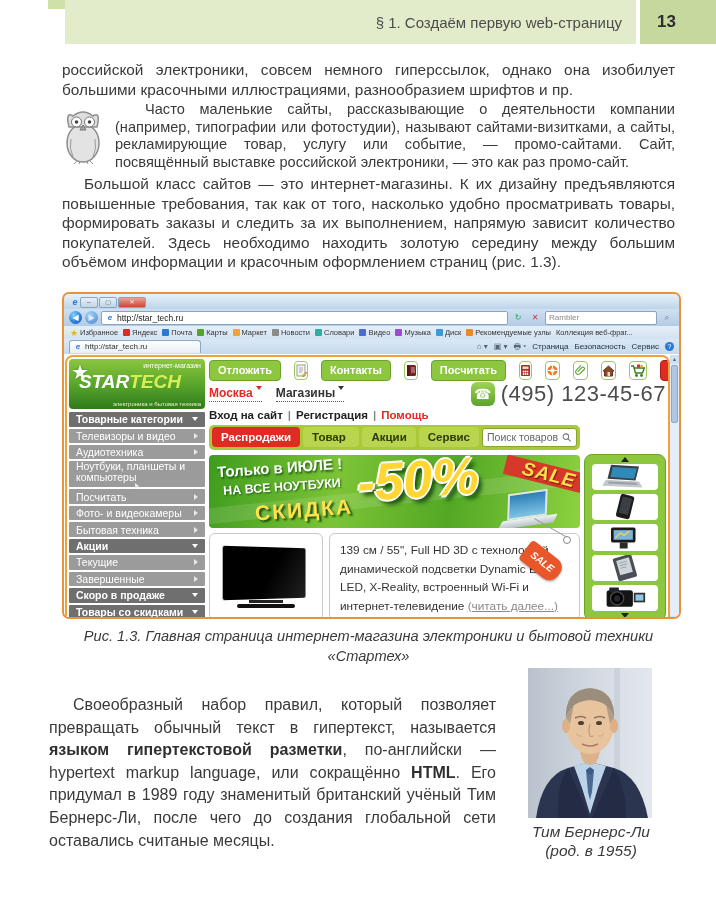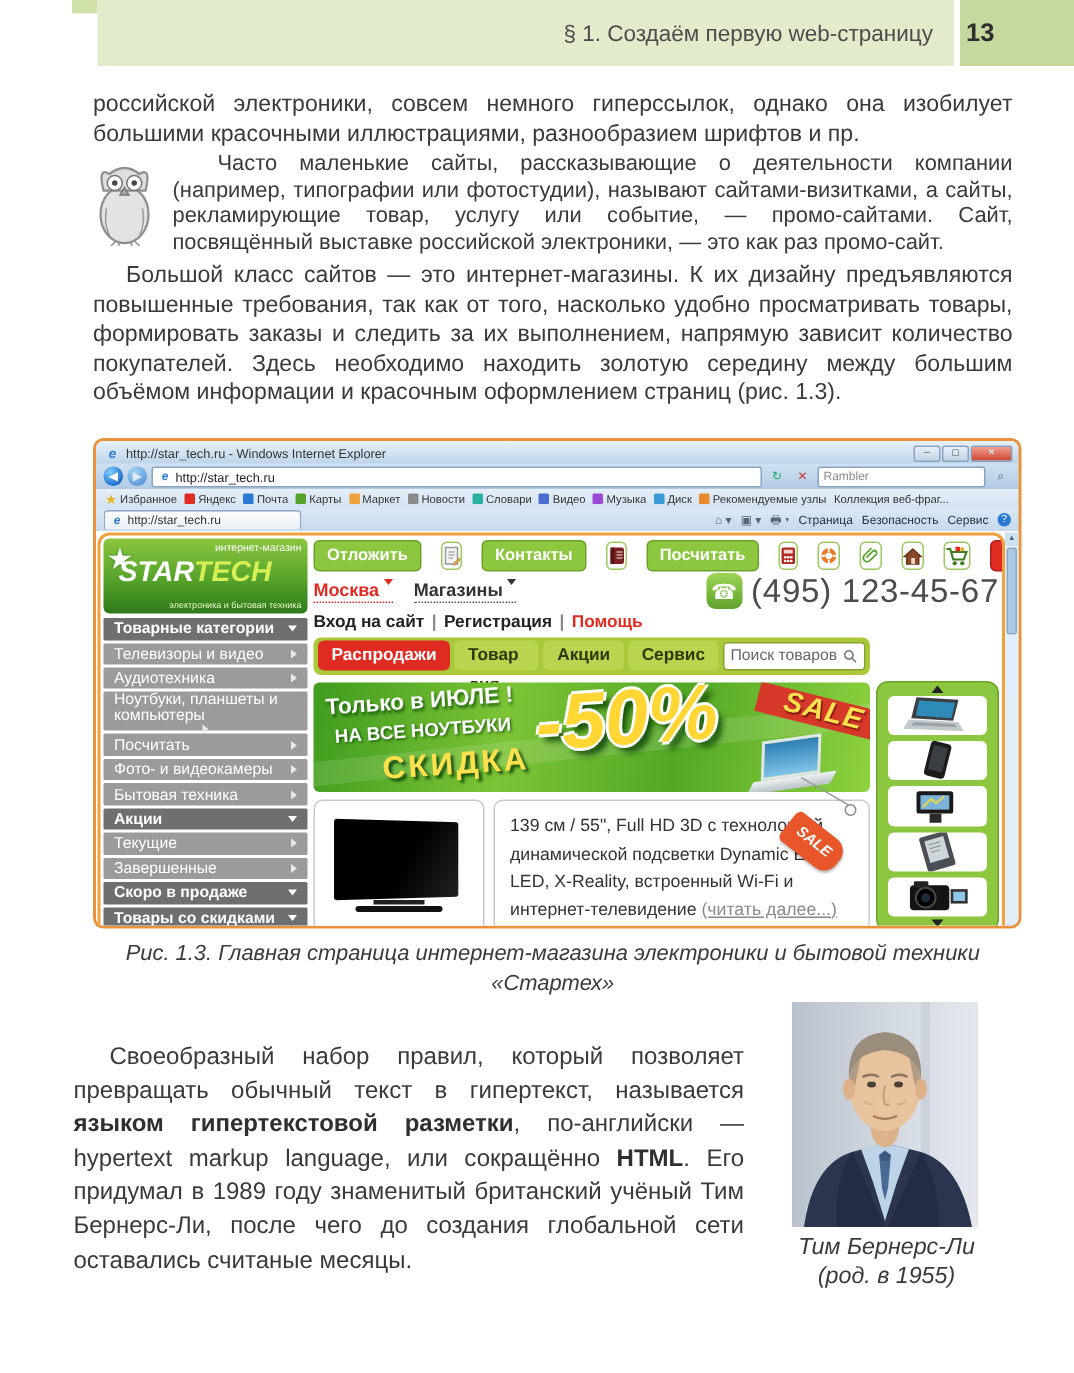--- a/index.html
+++ b/index.html
@@ -4,21 +4,21 @@
 <style>
   html,body{margin:0;padding:0;background:#fff;}
   .page{position:relative;width:716px;height:915px;background:#fff;overflow:hidden;
         font-family:"Liberation Sans",sans-serif;color:#3a3a3a;}
   
   .band{position:absolute;left:65px;top:0;width:571px;height:44px;background:#e2ecca;
         display:flex;align-items:center;justify-content:flex-end;box-sizing:border-box;padding-right:14px;}
   .band-notch{position:absolute;left:48px;top:0;width:17px;height:9px;background:#cfe0a8;}
   .band .sec{font-size:15px;color:#4c4c4c;}
   .pagenum{position:absolute;left:640px;top:0;width:76px;height:44px;background:#c5d89e;
-        display:flex;align-items:center;box-sizing:border-box;padding-left:4px;
+        display:flex;align-items:center;box-sizing:border-box;padding-left:17px;
         font-size:17px;font-weight:bold;color:#2d2d2d;}
   
   .bt{position:absolute;left:62px;width:613px;margin:0;text-align:justify;
       font-size:15.4px;line-height:19.6px;color:#3a3a3a;}
   .p1{top:60px;}
   .noterow{position:absolute;left:60px;top:101px;width:615px;display:flex;}
   .owl{flex:0 0 55px;padding-top:4px;}
   .note{margin:0;text-align:justify;font-size:14.6px;line-height:17.5px;text-indent:30px;color:#3a3a3a;}
   .p2{top:174px;text-indent:22px;}
   
@@ -210,21 +210,20 @@
     </div>
     <p class="note">Часто маленькие сайты, рассказывающие о деятельности компании (например, типографии или фотостудии), называют сайтами-визитками, а сайты, рекламирующие товар, услугу или событие, — промо-сайтами. Сайт, посвящённый выставке российской электроники, — это как раз промо-сайт.</p>
   </div>
 
   <p class="bt p2">Большой класс сайтов — это интернет-магазины. К их дизайну предъявляются повышенные требования, так как от того, насколько удобно просматривать товары, формировать заказы и следить за их выполнением, напрямую зависит количество покупателей. Здесь необходимо находить золотую середину между большим объёмом информации и красочным оформлением страниц (рис. 1.3).</p>
 
   <div class="browser">
 
     <div class="titlebar">
       <span class="ie-e">e</span>
-      <span class="ttl">http://star_tech.ru - Windows Internet Explorer</span>
       <span class="wbtns">
         <span class="wb">─</span>
         <span class="wb">▢</span>
         <span class="wb close">✕</span>
       </span>
     </div>
 
     <div class="navrow">
       <span class="navbtn">◀</span>
       <span class="navbtn fwd">▶</span>

